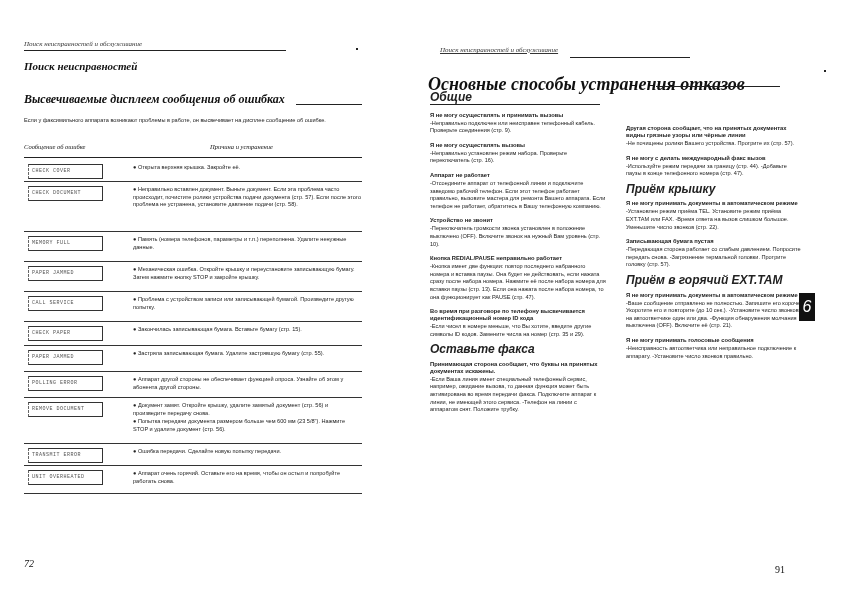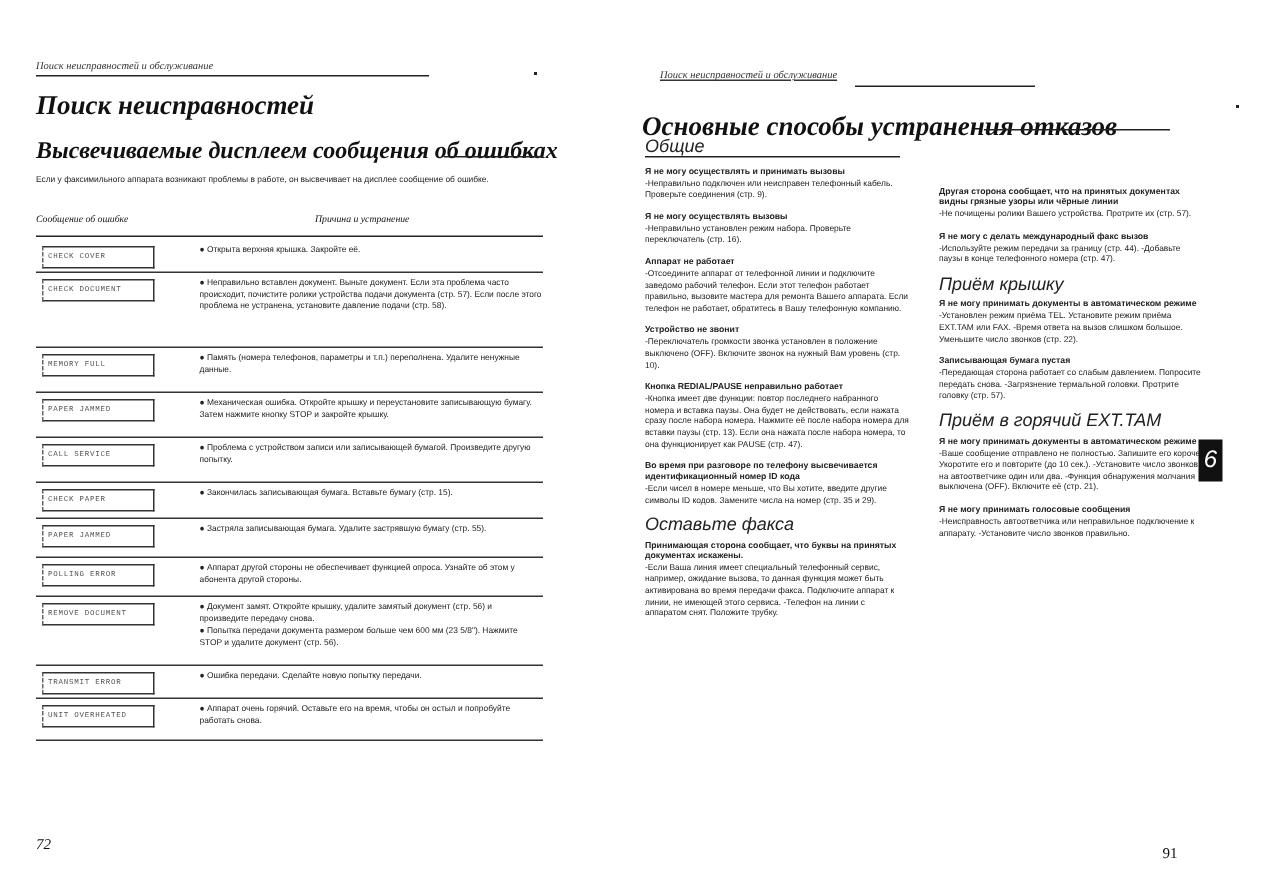--- a/index.html
+++ b/index.html
@@ -17,35 +17,35 @@
   .err-row{position:absolute;left:24px;width:338px;}
   .err-row .sep{position:absolute;left:0;right:0;bottom:0;height:1px;background:#333;}
   .msgbox{position:absolute;left:4px;top:4px;width:70px;height:13px;border:1px solid #333;border-left:1px dashed #666;
           font-family:"Liberation Mono","DejaVu Sans Mono",monospace;font-size:5px;line-height:13px;padding-left:3px;color:#555;letter-spacing:0.5px;white-space:nowrap;overflow:hidden;}
   .remedy{position:absolute;left:109px;top:4px;width:228px;}
   .remedy p{margin:0 0 1px 0;}
   .pgnum{position:absolute;font-style:italic;font-size:10px;}
   .col{position:absolute;width:176px;}
   .col h4{margin:7px 0 1px 0;font-size:5.8px;font-weight:bold;font-family:"Liberation Sans","DejaVu Sans",sans-serif;line-height:7px;}
   .col p{margin:0;}
-  .sub{font-style:italic;font-weight:normal;font-size:12px;margin:8px 0 4px 0;}
+  .sub{font-style:italic;font-weight:bold;font-size:12px;margin:8px 0 4px 0;}
   .tab6{position:absolute;left:379px;top:293px;width:16px;height:28px;background:#111;color:#fff;
         font-family:"Liberation Sans","DejaVu Sans",sans-serif;font-style:italic;font-size:16px;text-align:center;line-height:28px;}
   .dot{position:absolute;width:2px;height:2px;background:#222;}
 </style>
 </head>
 <body>
 
 <div class="page" id="left">
   <div class="running" style="left:24px;top:40px;">Поиск неисправностей и обслуживание</div>
   <div class="rule" style="left:24px;top:50px;width:262px;"></div>
   <div class="dot" style="left:356px;top:48px;"></div>
 
-  <div class="title" style="left:24px;top:60px;font-size:18px;">Поиск неисправностей</div>
-  <div class="title" style="left:24px;top:92px;font-size:16px;">Высвечиваемые дисплеем сообщения об ошибках</div>
+  <div class="title" style="left:24px;top:60px;font-size:11px;">Поиск неисправностей</div>
+  <div class="title" style="left:24px;top:92px;font-size:12px;">Высвечиваемые дисплеем сообщения об ошибках</div>
   <div class="rule" style="left:296px;top:104px;width:66px;"></div>
 
   <div class="intro small">Если у факсимильного аппарата возникают проблемы в работе, он высвечивает на дисплее сообщение об ошибке.</div>
 
   <div class="colhead" style="left:24px;">Сообщение об ошибке</div>
   <div class="colhead" style="left:210px;">Причина и устранение</div>
   <div class="rule" style="left:24px;top:157px;width:338px;"></div>
 
   <div id="err-table">
       <div class="err-row" style="top: 160px; height: 22px;">

